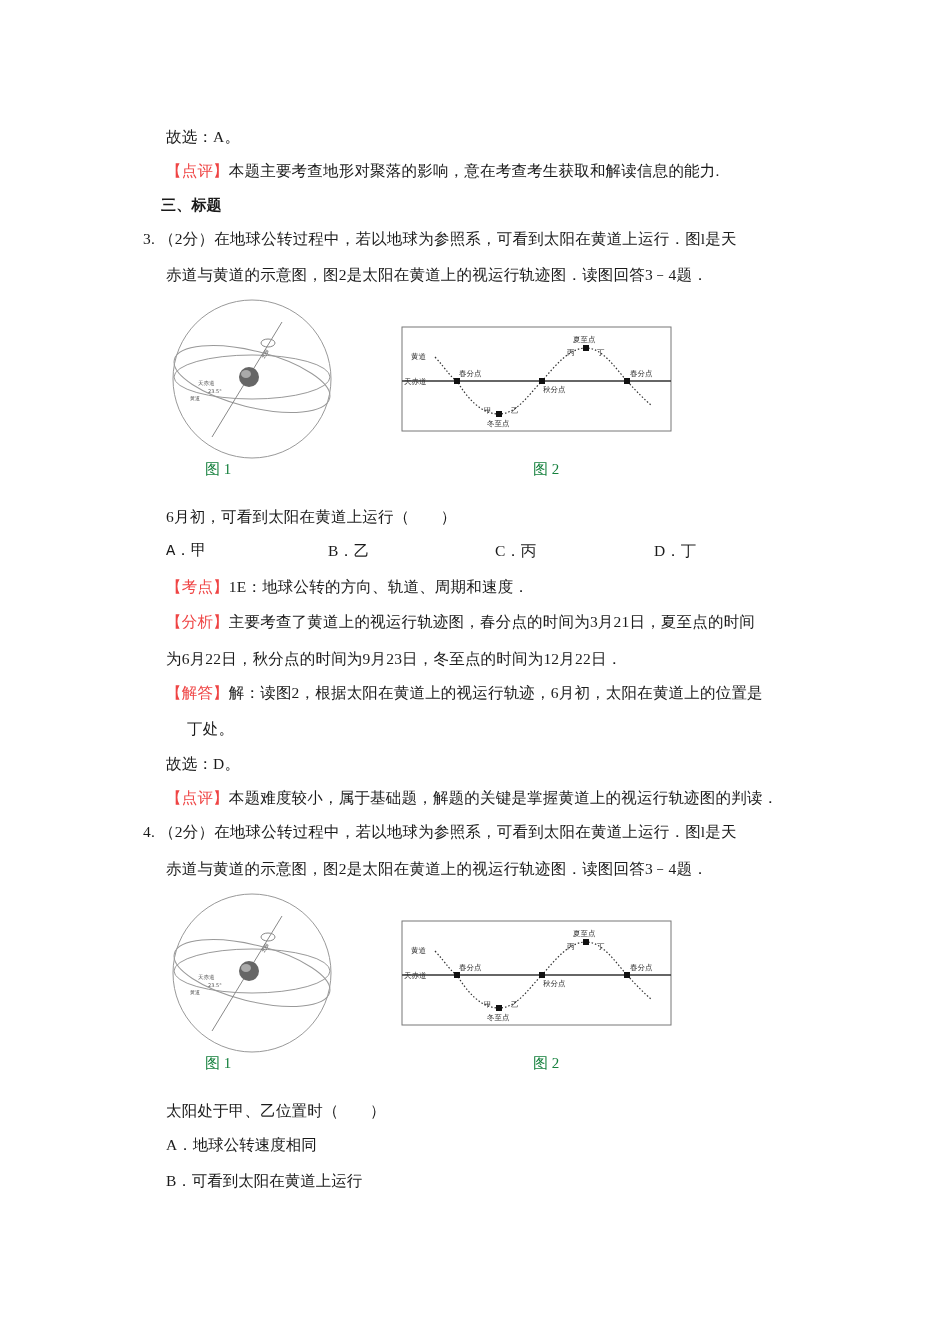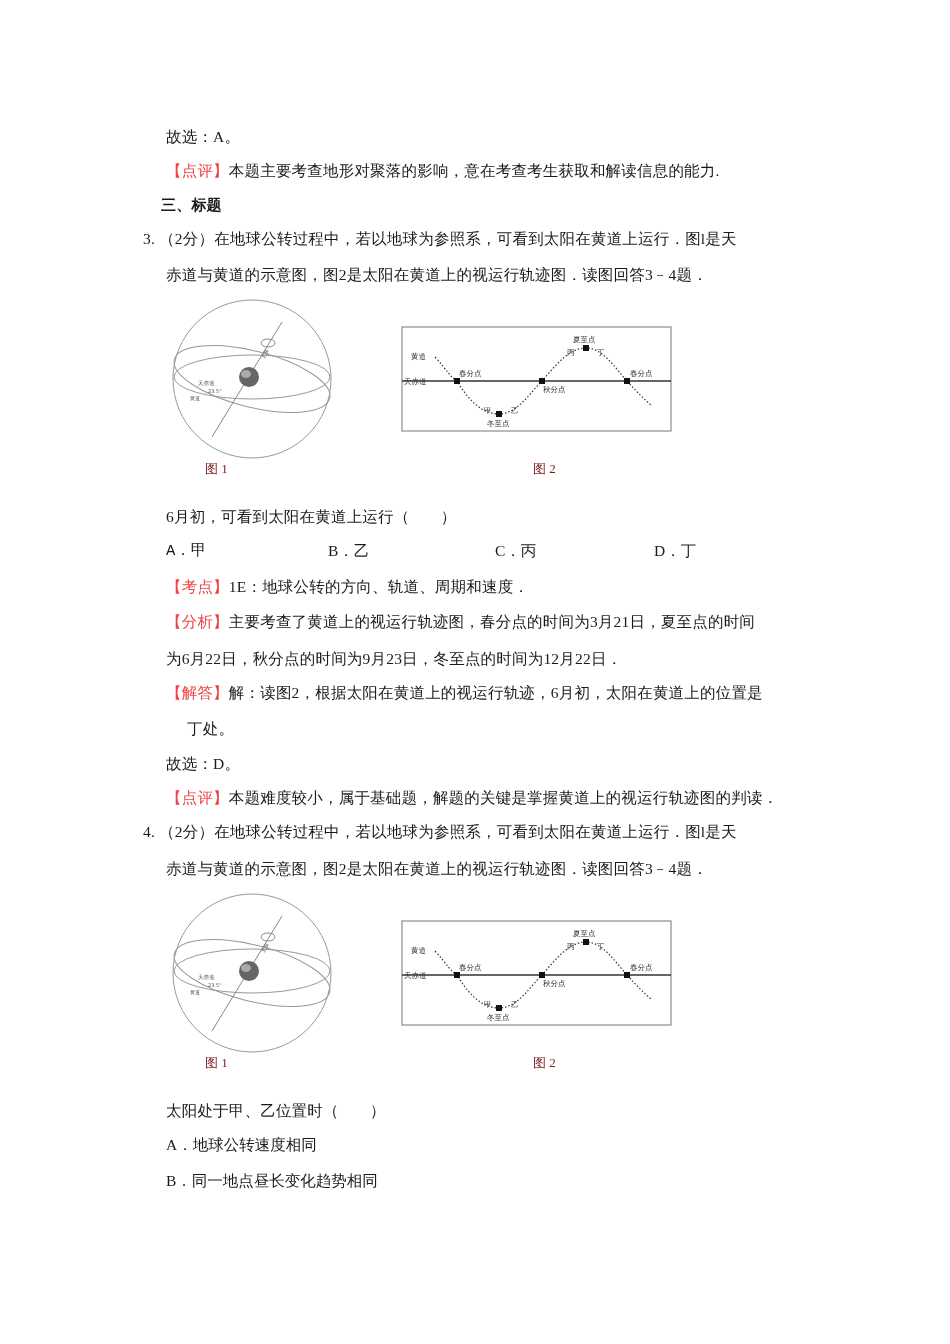--- a/index.html
+++ b/index.html
@@ -3,21 +3,21 @@
 <meta charset="utf-8">
 <style>
   html, body { margin: 0; padding: 0; background: #ffffff; }
   body { width: 950px; height: 1344px; position: relative; overflow: hidden;
          font-family: "Liberation Serif", "DejaVu Serif", serif; color: #1a1a1a; }
   .line { position: absolute; font-size: 15.5px; line-height: 20px; white-space: nowrap; letter-spacing: 0.2px; }
   .tag { color: #ef4444; }
   .heading { font-family: "DejaVu Sans", "Liberation Sans", sans-serif; font-weight: bold; font-size: 15px; }
   .opt { position: absolute; font-size: 15.5px; line-height: 20px; white-space: nowrap; }
   .fig { position: absolute; }
-  .caption { position: absolute; font-size: 13px; color: #7f1d1d; text-align: right; }
+  .caption { position: absolute; font-size: 15px; color: #15803d; text-align: right; }
   svg text { font-family: "DejaVu Sans", sans-serif; }
 </style>
 </head>
 <body>
 
 <div class="line" style="left:166px; top:127px;">故选：A。</div>
 <div class="line" style="left:166px; top:161px;">
   <span class="tag">【点评】</span><span>本题主要考查地形对聚落的影响，意在考查考生获取和解读信息的能力.</span>
 </div>
 
@@ -129,13 +129,13 @@
   <text x="142" y="66" font-size="7.5" fill="#333">秋分点</text>
   <text x="172" y="16" font-size="7.5" fill="#333">夏至点</text>
   <text x="166" y="29" font-size="7.5" fill="#333">丙</text>
   <text x="196" y="29" font-size="7.5" fill="#333">丁</text>
   <text x="229" y="50" font-size="7.5" fill="#333">春分点</text>
 </svg>
 <div class="caption" style="left:533px; top:1054px;">图 2</div>
 
 <div class="line" style="left:166px; top:1101px;">太阳处于甲、乙位置时（　　）</div>
 <div class="opt" style="left:166px; top:1135px;"><span>A．</span><span>地球公转速度相同</span></div>
-<div class="opt" style="left:166px; top:1171px;"><span>B．</span><span>同一地点昼长变化趋势相同</span></div>
+<div class="opt" style="left:166px; top:1171px;"><span>B．</span><span>可看到太阳在黄道上运行</span></div>
 
 </body></html>

